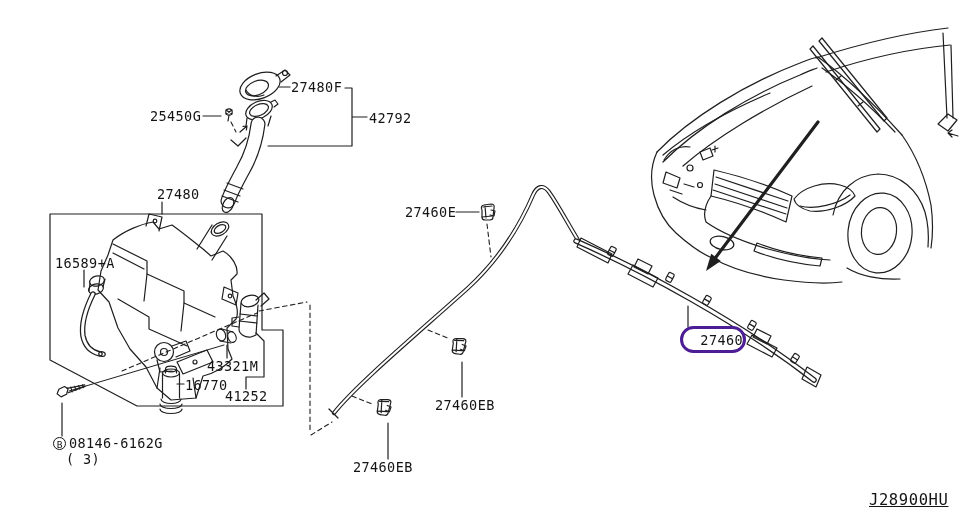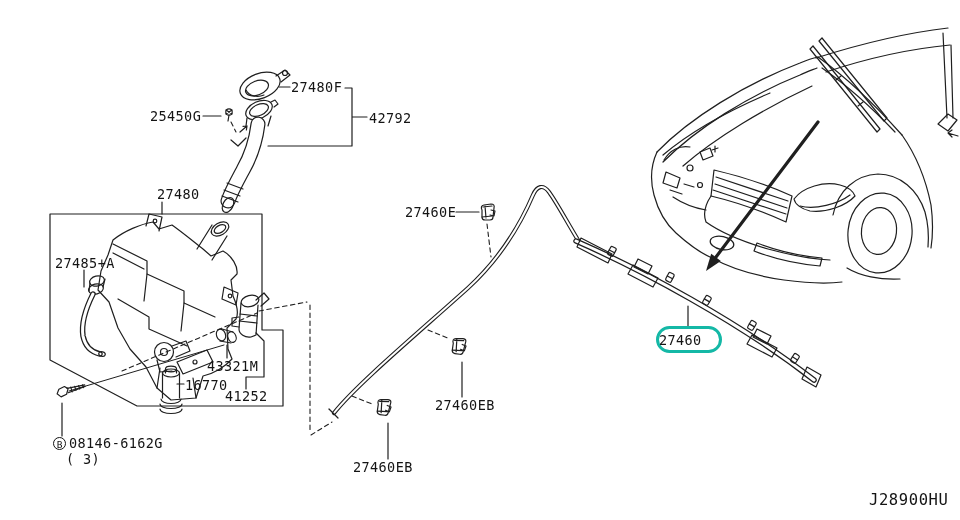--- a/index.html
+++ b/index.html
@@ -10,28 +10,28 @@
        fill:none;stroke:#1f1f1f;stroke-width:1.2;stroke-linecap:round;stroke-linejoin:round;}
   svg.art .dash{stroke-dasharray:4.5 3.5;stroke-width:1.1;}
   svg.art .thin{stroke-width:1;}
   svg.art .to15{stroke-width:15;} svg.art .ti15{stroke:#fff;stroke-width:12.6;}
   svg.art .to55{stroke-width:5.5;} svg.art .ti55{stroke:#fff;stroke-width:3;}
   svg.art .to42{stroke-width:4.2;} svg.art .ti42{stroke:#fff;stroke-width:2;}
   svg.art .arrowline{stroke-width:3.2;}
   svg.art .fillblk{fill:#1f1f1f;stroke:none;}
   .lbl{position:absolute;font-size:13.5px;line-height:14px;letter-spacing:.4px;
        color:#141414;white-space:pre;}
-  .code{font-size:15.5px;letter-spacing:.6px;}
+  .code{font-size:15.5px;letter-spacing:.6px;text-decoration:underline;}
   .boltrow{display:flex;align-items:center;gap:3px;}
   .b-badge{display:inline-block;width:13px;height:13px;border:1.2px solid #141414;
        border-radius:50%;font-size:9.5px;line-height:13px;text-align:center;
        letter-spacing:0;box-sizing:border-box;}
-  .hl{position:absolute;left:656px;top:326px;width:66px;height:27px;box-sizing:border-box;
-       border:3px solid #14b8a6;border-radius:14px;display:flex;align-items:center;
-       justify-content:flex-start;background:#fff;}
+  .hl{position:absolute;left:680px;top:326px;width:66px;height:27px;box-sizing:border-box;
+       border:3px solid #4c1d95;border-radius:14px;display:flex;align-items:center;
+       justify-content:flex-end;background:#fff;}
 </style>
 </head>
 <body>
 
 <svg class="art" width="960" height="520" viewBox="0 0 960 520" aria-hidden="true">
   <defs>
     <g id="clipshape">
       <path d="M2,5 q-2,-4 2,-5 l7,-1 q4,0 3,4 l-1,9 q0,3 -3,3 l-5,0 q-3,0 -3,-3 z"></path>
       <path d="M3,2 l9,-1 M2,12 l10,-1 M5,1 l1,12"></path>
       <path d="M11,5 l4,1 -1,5 -4,-1"></path>
@@ -240,21 +240,21 @@
   <g>
     <path class="arrowline" d="M818,122 L716,257"></path>
     <polygon class="fillblk" points="706,271 720.8,260.9 711.2,253.7"></polygon>
   </g>
 </svg>
 
 <div class="lbl" style="left:291px;top:80px">27480F</div>
 <div class="lbl" style="left:369px;top:111px">42792</div>
 <div class="lbl" style="left:150px;top:109px">25450G</div>
 <div class="lbl" style="left:157px;top:187px">27480</div>
-<div class="lbl" style="left:55px;top:256px">27485+A</div>
+<div class="lbl" style="left:55px;top:256px">16589+A</div>
 <div class="lbl" style="left:207px;top:359px">43321M</div>
 <div class="lbl" style="left:185px;top:378px">16770</div>
 <div class="lbl" style="left:225px;top:389px">41252</div>
 
 <div class="lbl boltrow" style="left:53px;top:436px">
   <span class="b-badge">B</span>
   <span>08146-6162G</span>
 </div>
 <div class="lbl" style="left:66px;top:452px">( 3)</div>
 

